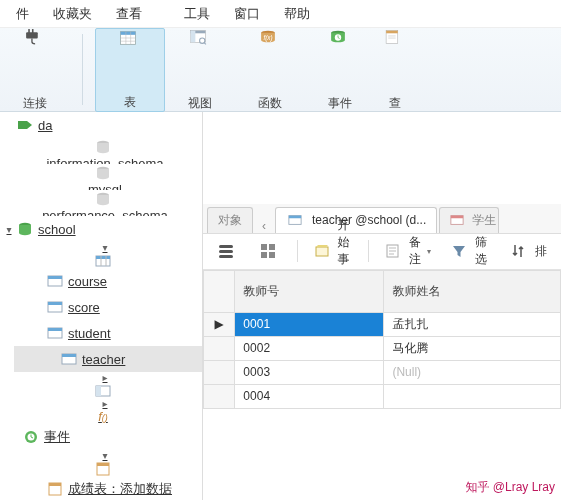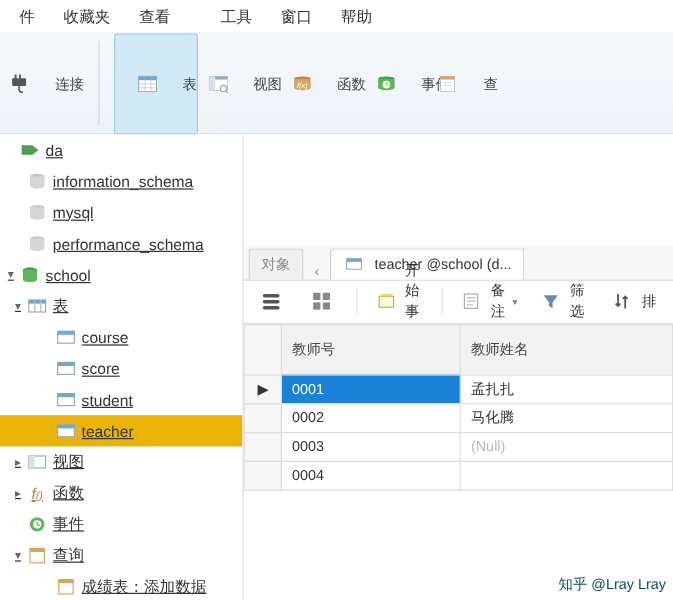--- a/index.html
+++ b/index.html
@@ -2,36 +2,36 @@
 <html><head>
 <meta charset="utf-8">
 <style>
   *{box-sizing:border-box;margin:0;padding:0;font-family:"Microsoft YaHei","Segoe UI",sans-serif;}
   body{width:561px;height:500px;overflow:hidden;background:#fff;color:#333;font-size:13px;}
   
   .menubar{display:flex;height:28px;align-items:center;padding:0 4px;background:#fff;border-bottom:1px solid #eee;}
   .menubar .mi{padding:4px 12px;cursor:default;}
   
   .ribbon{display:flex;height:84px;background:linear-gradient(#f5f9fc,#eef3f8);border-bottom:1px solid #d0dbe3;}
-  .rbtn{display:flex;flex-direction:row;align-items:center;justify-content:flex-end;width:70px;height:84px;gap:16px;cursor:pointer;}
+  .rbtn{display:flex;flex-direction:column;align-items:center;justify-content:space-between;width:70px;height:84px;gap:16px;cursor:pointer;}
   .rbtn.sel{background:#d2eaf6;border:1px solid #9ecfe8;border-radius:2px;}
   .rbtn .lbl{font-size:12px;color:#444;}
   .rgap{width:12px;}
   .rsep{width:0;border-right:1px solid #d0dbe3;margin:6px 0;}
   
   .main{display:flex;height:388px;}
   
   .nav{width:210px;border-right:1px solid #ddd;background:#fff;overflow:hidden;position:relative;text-decoration:underline;}
   .node{display:flex;align-items:center;height:26px;white-space:nowrap;overflow:hidden;text-overflow:ellipsis;cursor:pointer;}
   .node .caret{display:inline-block;width:14px;text-align:center;color:#666;font-size:10px;}
   .ind0{padding-left:2px;}
-  .ind1{padding-left:8px;}
+  .ind1{padding-left:8px;flex-direction:column;}
   .ind2{padding-left:22px;}
   .ind3{padding-left:46px;}
-  .node.sel{background:#eab308;}
+  .node.sel{background:#e5e5e5;margin-left:14px;}
   .ico{display:inline-flex;width:18px;height:18px;justify-content:center;align-items:center;margin-right:4px;}
   .txt{flex:1;overflow:hidden;text-overflow:ellipsis;}
   
   .content{flex:1;display:flex;flex-direction:column;background:#fff;justify-content:center;}
   .tabs{display:flex;height:30px;align-items:flex-end;border-bottom:1px solid #ddd;background:#f7f7f7;gap:2px;padding-left:4px;}
   .tab{display:flex;align-items:center;gap:4px;height:26px;padding:0 10px;background:#fff;border:1px solid #ccc;border-bottom:none;border-radius:3px 3px 0 0;font-size:12px;max-width:200px;white-space:nowrap;overflow:hidden;text-overflow:ellipsis;}
   .tab.inact{background:#f0f0f0;color:#888;}
   .chevL{width:18px;text-align:center;color:#888;font-size:12px;cursor:pointer;}
   
   .etbar{display:flex;height:36px;align-items:center;border-bottom:1px solid #e3e3e3;padding:0 6px;gap:4px;}
@@ -41,21 +41,21 @@
   .grid{display:table;border-collapse:collapse;}
   .grow{display:table-row;}
   .gh,.gc,.grl{display:table-cell;border:1px solid #ddd;height:24px;vertical-align:middle;font-size:12px;}
   .gh{background:#f2f2f2;padding:12px 8px;font-weight:400;color:#444;}
   .grl{width:16px;background:#f6f6f6;text-align:center;color:#333;}
   .gc{padding:0 8px;background:#fff;}
   .gc.sel{background:#1a82d6;color:#fff;margin-top:16px;}
   .gc.null{color:#bbb;font-style:normal;}
   .c1{width:76px;}
   .c2{width:90px;}
-  .watermark{position:absolute;bottom:4px;right:6px;font-size:12px;color:#0c4a6e;}
+  .watermark{position:absolute;bottom:4px;right:6px;font-size:12px;color:#be185d;}
   svg{display:block;}
 </style>
 </head>
 <body>
 
 <div class="menubar">
   <div class="mi">件</div>
   <div class="mi">收藏夹</div>
   <div class="mi">查看</div>
   <div class="mi" style="margin-left:18px">工具</div>
@@ -293,20 +293,29 @@
       <div class="chevL">‹</div>
       <div class="tab">
         <span class="ico">
             <svg width="14" height="14" viewBox="0 0 16 16">
               <rect x="1" y="3" width="14" height="10" fill="#fff" stroke="#9ab"></rect>
               <rect x="1" y="3" width="14" height="3" fill="#6aa9d8"></rect>
             </svg>
           </span>
         <span>teacher @school (d...</span>
       </div>
+      <div class="tab inact" style="max-width:60px">
+        <span class="ico">
+            <svg width="14" height="14" viewBox="0 0 16 16">
+              <rect x="1" y="3" width="14" height="10" fill="#fff" stroke="#c99"></rect>
+              <rect x="1" y="3" width="14" height="3" fill="#d88"></rect>
+            </svg>
+          </span>
+        <span>学生</span>
+      </div>
     </div>
 
     <div class="etbar">
       <div class="etbtn">
         <span class="ico">
             <svg width="18" height="18" viewBox="0 0 18 18">
               <rect x="2" y="3" width="14" height="3" rx="1.5" fill="#555"></rect>
               <rect x="2" y="8" width="14" height="3" rx="1.5" fill="#555"></rect>
               <rect x="2" y="13" width="14" height="3" rx="1.5" fill="#555"></rect>
             </svg>

